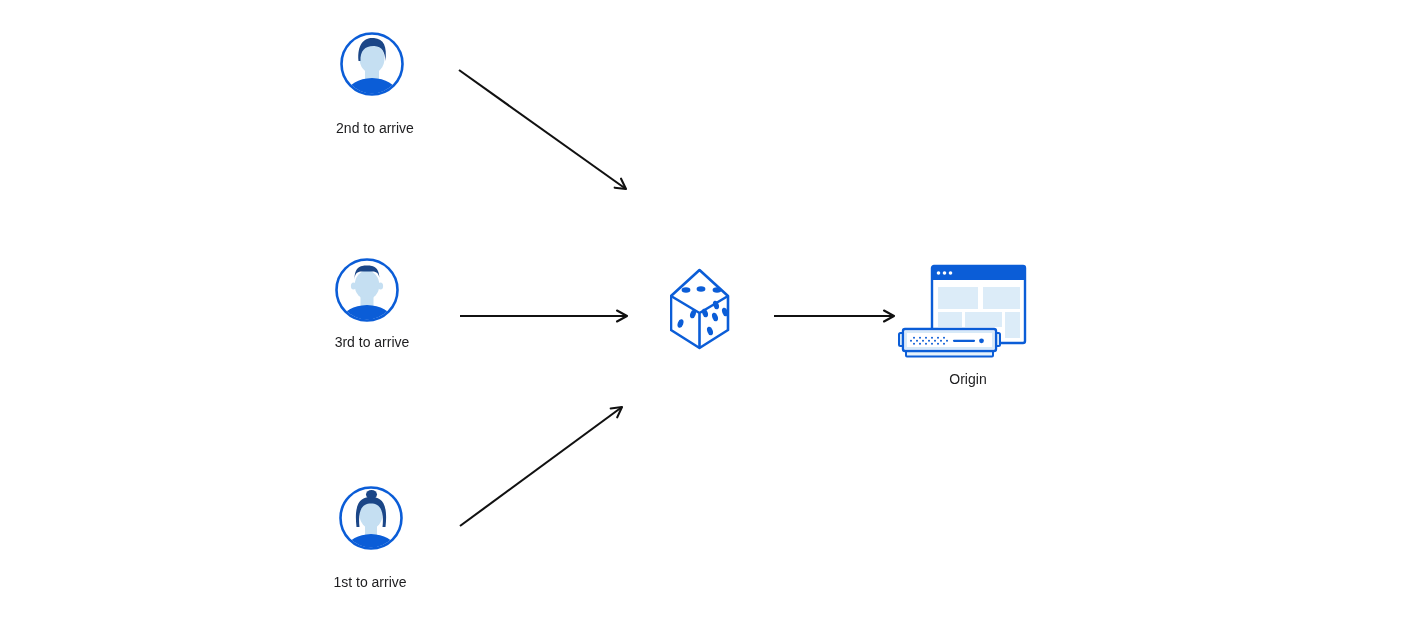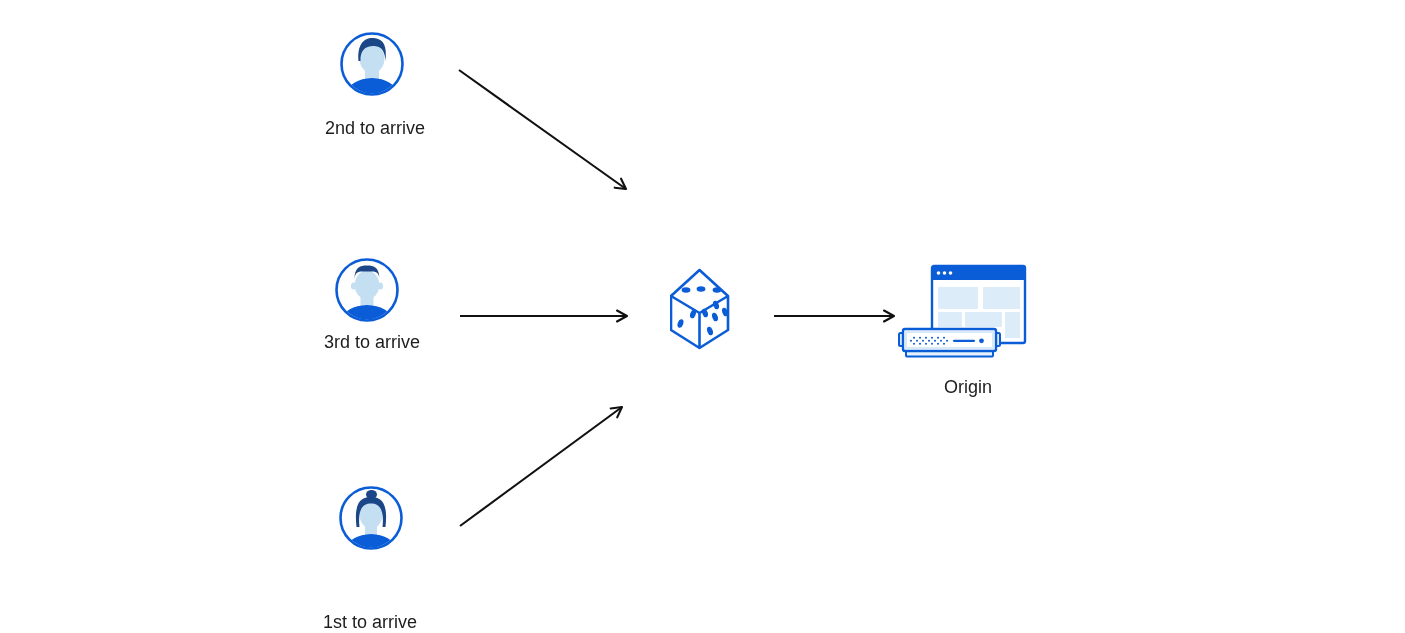--- a/index.html
+++ b/index.html
@@ -12,21 +12,21 @@
     --text:#1d1d1f;
   }
   html,body{margin:0;padding:0;background:#fff;}
   body{font-family:"Liberation Sans","DejaVu Sans",sans-serif;}
   .canvas{position:relative;width:1405px;height:633px;background:#fff;overflow:hidden;}
   .layer{position:absolute;left:0;top:0;}
   .node{position:absolute;}
   .node-label{
     position:absolute;
     transform:translateX(-50%);
-    font-size:18px;
+    font-size:14px;
     line-height:22px;
     color:var(--text);
     white-space:nowrap;
   }
 </style>
 </head>
 <body>
 
 <div class="canvas">
 
@@ -98,21 +98,21 @@
       <circle cx="33" cy="33" r="30.5" fill="#fff" stroke="var(--accent-blue)" stroke-width="2.6"></circle>
       <g clip-path="url(#clipC)">
         <rect x="27" y="36" width="12" height="14" fill="var(--light-blue)"></rect>
         <path d="M6 66 Q11 50 33 49 Q55 50 60 66 Z" fill="var(--accent-blue)"></path>
         <ellipse cx="33" cy="29.5" rx="11.5" ry="14" fill="var(--light-blue)"></ellipse>
         <path d="M18.5 42 C15.5 16 24 12 33 12 C42 12 50.5 16 47.5 42 L44.5 42 C46.5 24 41 18.5 33 18.5 C25 18.5 19.5 24 21.5 42 Z" fill="var(--dark-blue)"></path>
         <ellipse cx="33.5" cy="9.5" rx="5.5" ry="4.6" fill="var(--dark-blue)"></ellipse>
       </g>
     </svg>
   </div>
-  <div class="node-label" style="left:370px;top:571px;margin-top:40px;">1st to arrive</div>
+  <div class="node-label" style="left:370px;top:571px;">1st to arrive</div>
 
   <div class="node" style="left:670px;top:268px;">
     <svg width="60" height="82" viewBox="0 0 60 82">
       <path d="M29.5 2 L58 28 L58 62 L29.5 80 L1 62 L1 28 Z" fill="#fff" stroke="var(--accent-blue)" stroke-width="2.6" stroke-linejoin="round"></path>
       <path d="M1 28 L29.5 45 L58 28 M29.5 45 L29.5 80" fill="none" stroke="var(--accent-blue)" stroke-width="2.6" stroke-linejoin="round"></path>
 
       <ellipse cx="16" cy="22" rx="4.4" ry="2.7" fill="var(--accent-blue)"></ellipse>
       <ellipse cx="31" cy="21" rx="4.4" ry="2.7" fill="var(--accent-blue)"></ellipse>
       <ellipse cx="47" cy="22" rx="4.4" ry="2.7" fill="var(--accent-blue)"></ellipse>
 
@@ -165,15 +165,15 @@
           <circle cx="23" cy="81.8" r="1"></circle>
           <circle cx="29" cy="81.8" r="1"></circle>
           <circle cx="35" cy="81.8" r="1"></circle>
           <circle cx="41" cy="81.8" r="1"></circle>
           <circle cx="47" cy="81.8" r="1"></circle>
       </g>
       <line x1="57" y1="78.8" x2="77" y2="78.8" stroke="var(--accent-blue)" stroke-width="2.2" stroke-linecap="round"></line>
       <circle cx="84.5" cy="78.8" r="2.4" fill="var(--accent-blue)"></circle>
     </svg>
   </div>
-  <div class="node-label" style="left:968px;top:376px;">Origin</div>
+  <div class="node-label" style="left:968px;top:368px;">Origin</div>
 
 </div>
 
 </body></html>

